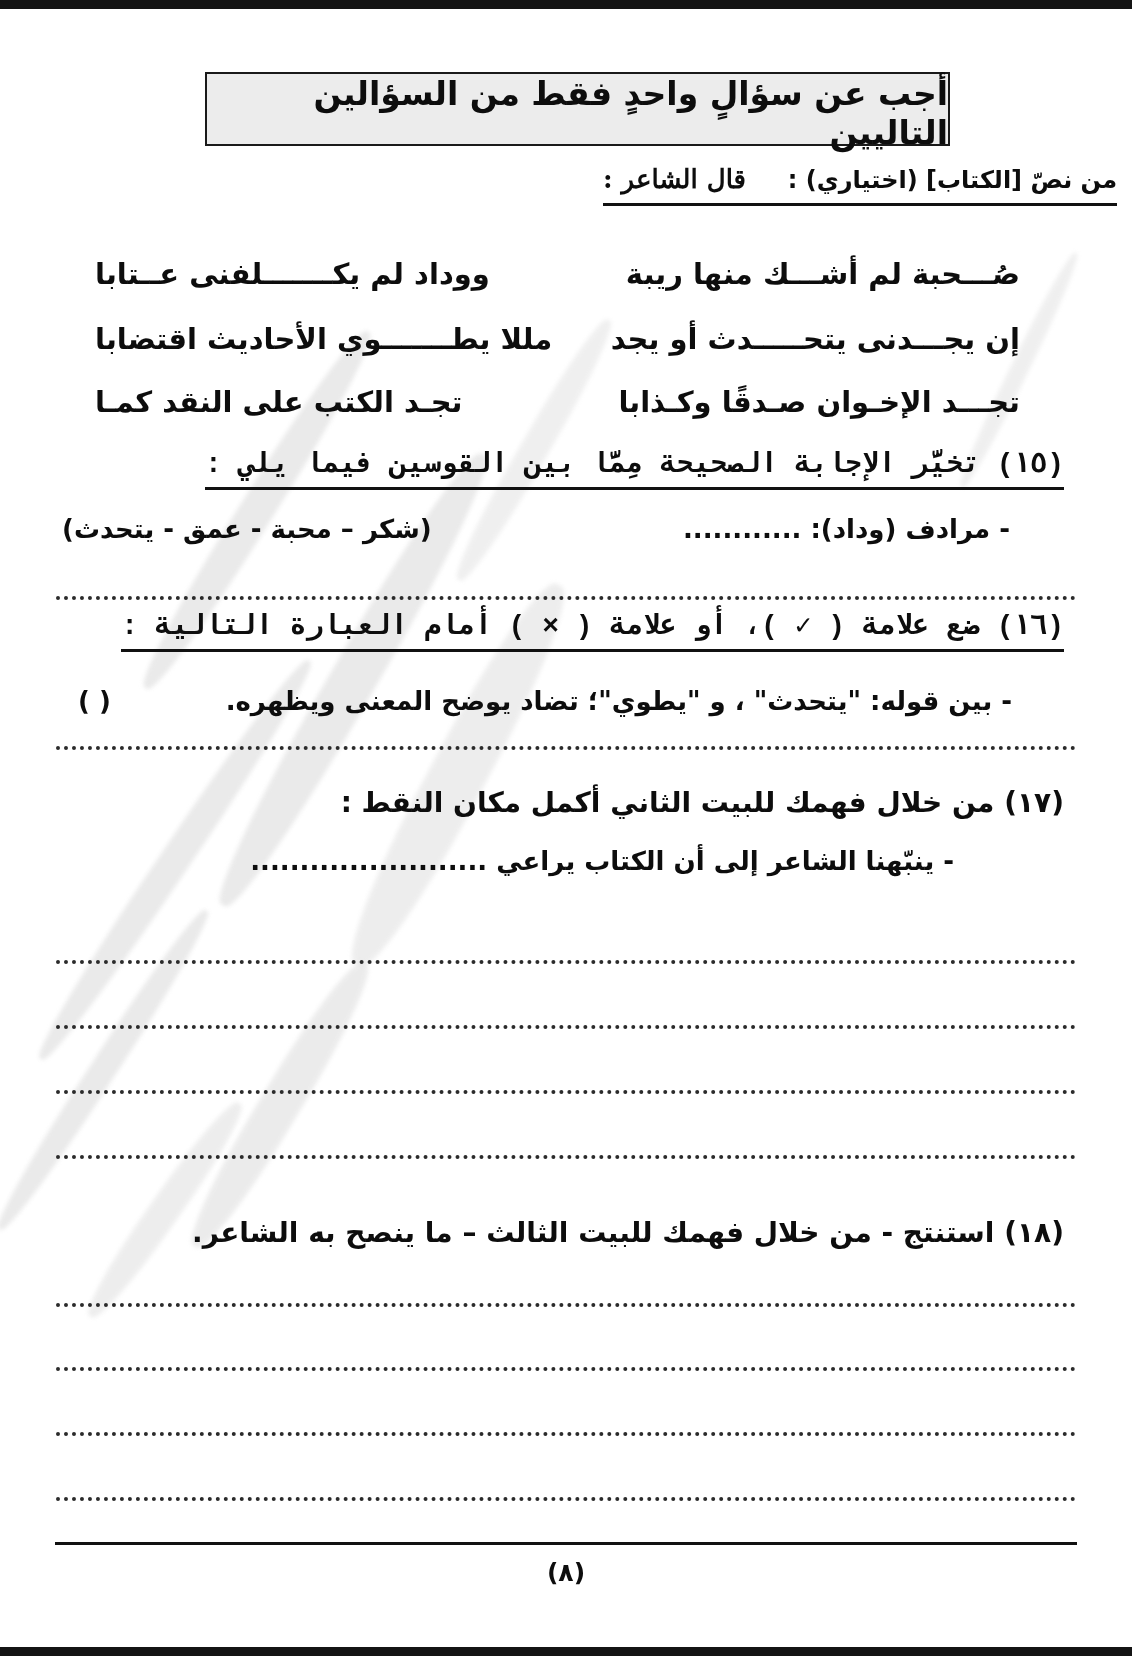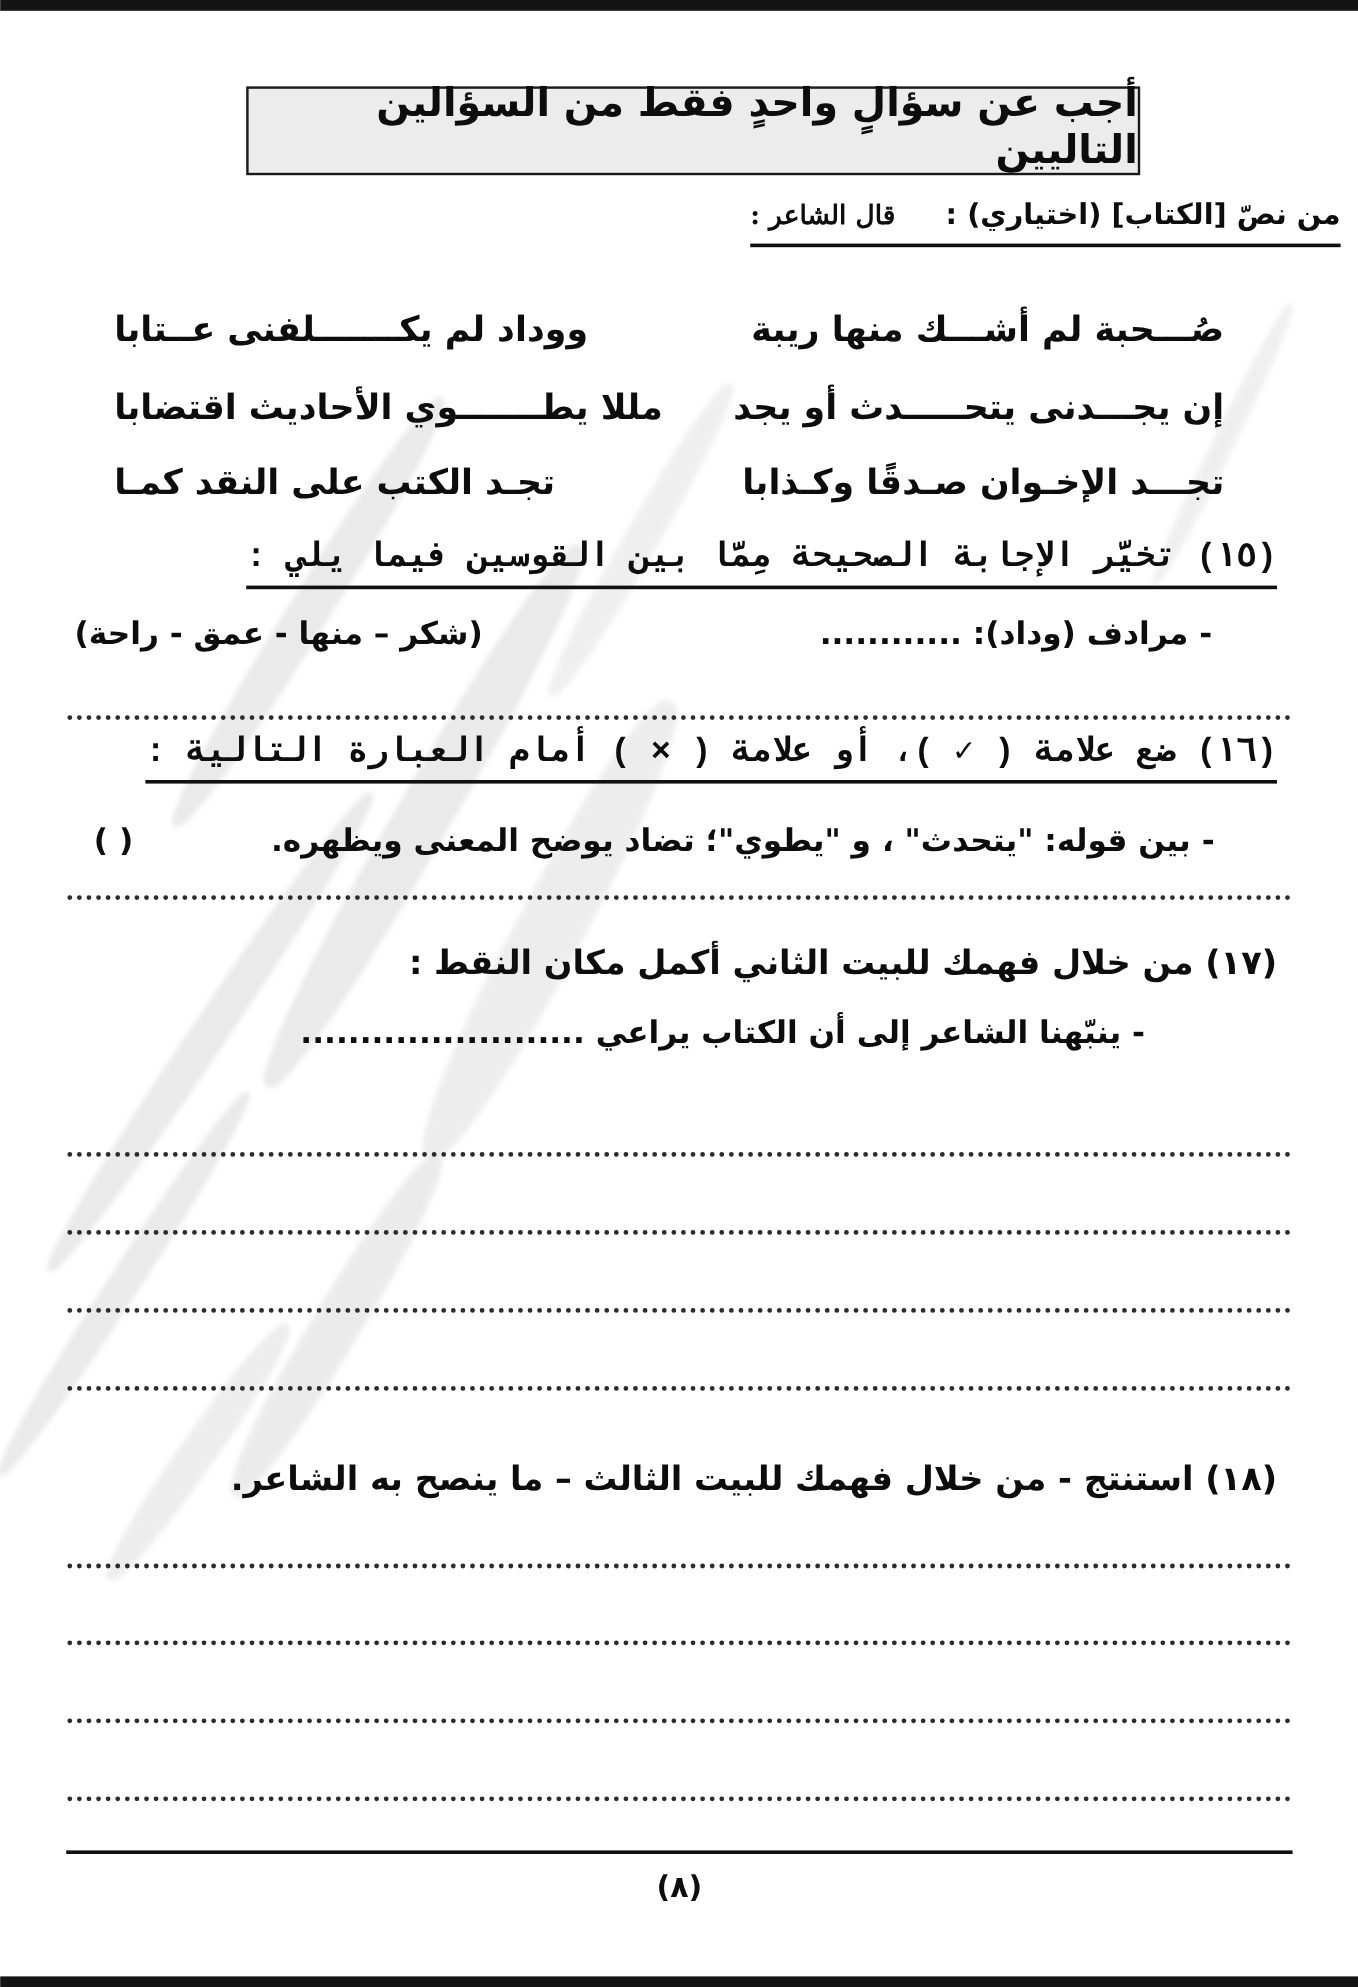--- a/index.html
+++ b/index.html
@@ -15,32 +15,32 @@
   .edge-bar{position:absolute;left:0;width:1132px;height:9px;background:#141414;}
   .edge-bar.top{top:0;}
   .edge-bar.bottom{top:1647px;}
 
   
   .wm{position:absolute;background:#d9d9d9;opacity:.55;filter:blur(2px);border-radius:45%;}
 
   .title-box{
     position:absolute;left:205px;top:72px;width:741px;height:70px;
     background:#ececec;border:2px solid #1a1a1a;
-    display:flex;align-items:flex-end;justify-content:center;
+    display:flex;align-items:flex-start;justify-content:center;
     font-weight:bold;font-size:33px;
   }
   .intro-line{
     position:absolute;top:160px;right:15px;
     white-space:nowrap;
     border-bottom:3px solid #111;
     padding-bottom:8px;
     font-size:30px;font-weight:bold;
   }
   .intro-line .source{font-size:24px;}
-  .intro-line .poet-said{font-family:"DejaVu Serif",serif;font-size:22px;font-weight:bold;}
+  .intro-line .poet-said{font-family:"DejaVu Serif",serif;font-size:26px;font-weight:bold;}
 
   .verse{
     position:absolute;left:95px;width:925px;height:52px;
     display:flex;justify-content:space-between;align-items:center;
     font-size:29px;font-weight:bold;white-space:nowrap;
   }
   .v1{top:248px;} .v2{top:313px;} .v3{top:376px;}
 
   .q-heading{
     position:absolute;right:68px;
@@ -103,21 +103,21 @@
     <span>مللا يطـــــــوي الأحاديث اقتضابا</span>
   </div>
   <div class="verse v3">
     <span>تجـــد الإخـوان صـدقًا وكـذابا</span>
     <span>تجـد الكتب على النقد كمـا</span>
   </div>
 
   <div class="q-heading underlined q15h">(١٥) تخيَّر الإجابة الصحيحة مِمَّا بين القوسين فيما يلي :</div>
   <div class="q-item q15-row">
     <span>- مرادف (وداد): ............</span>
-    <span>(شكر – منها - عمق - راحة)</span>
+    <span>(شكر – محبة - عمق - يتحدث)</span>
   </div>
   <div class="dots" style="top:596px;"></div>
 
   <div class="q-heading underlined q16h">(١٦) ضع علامة ( ✓ )، أو علامة ( × ) أمام العبارة التالية :</div>
   <div class="q-item q16-row">
     <span>- بين قوله: "يتحدث" ، و "يطوي"؛ تضاد يوضح المعنى ويظهره.</span>
     <span>(      )</span>
   </div>
   <div class="dots" style="top:746px;"></div>
 

